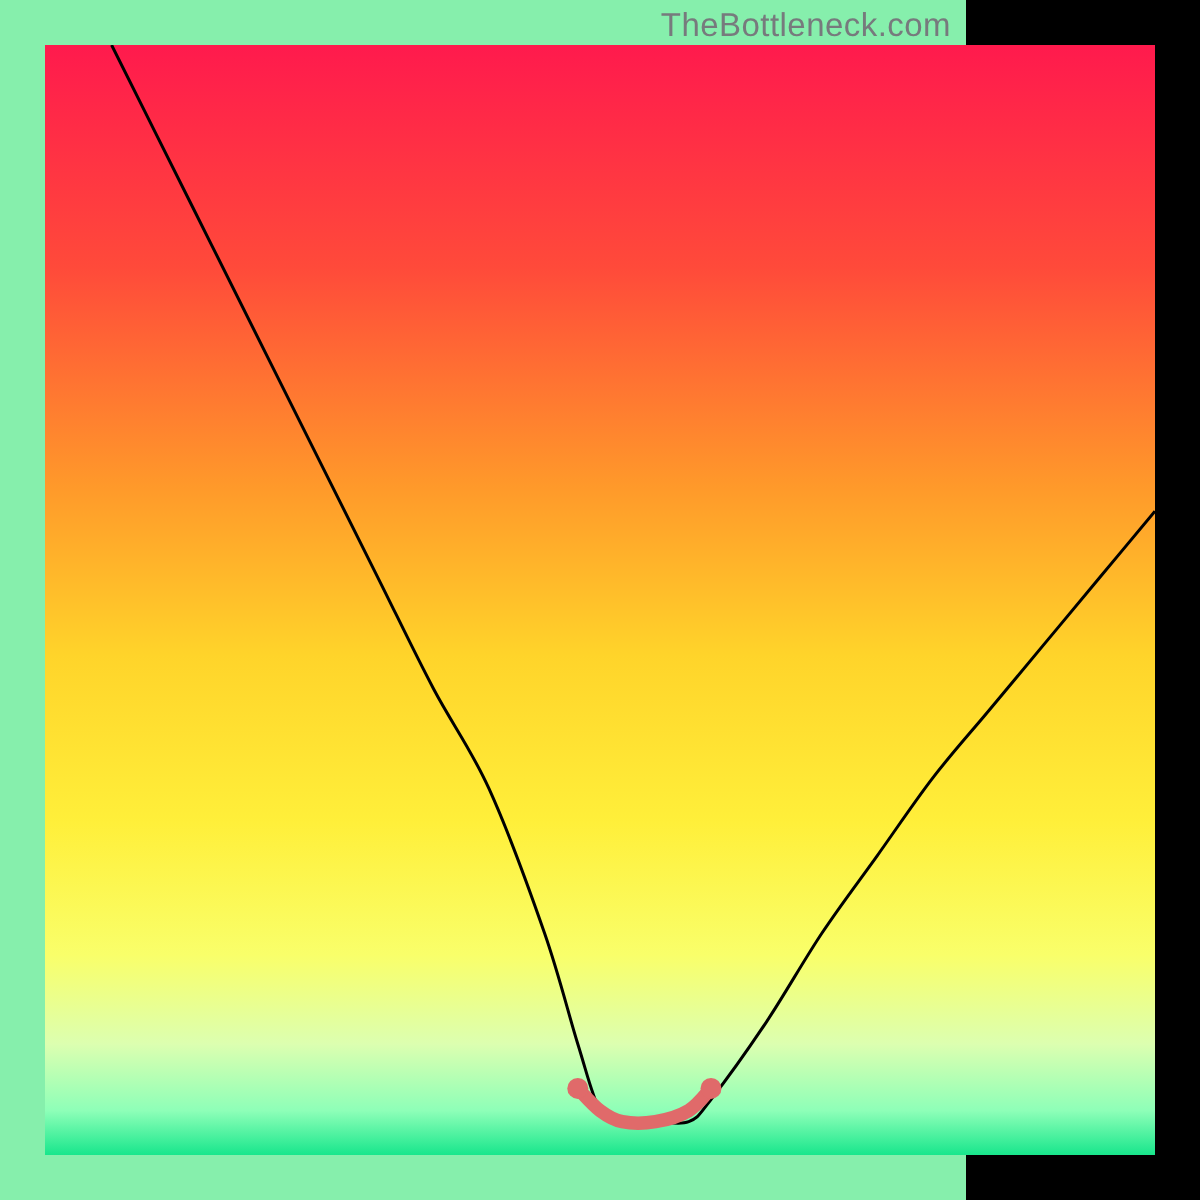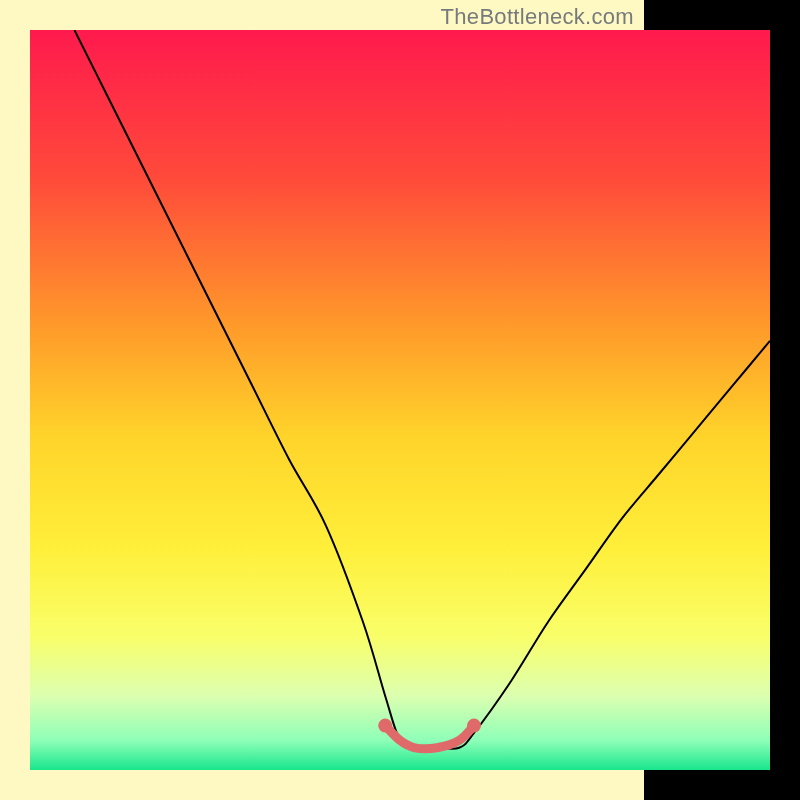--- a/index.html
+++ b/index.html
@@ -8,21 +8,21 @@
     width: 800px;
     height: 800px;
     background: #000;
     overflow: hidden;
     font-family: Arial, Helvetica, sans-serif;
   }
   .frame {
     position: relative;
     width: 644px;
     height: 800px;
-    background: #fef9c3;
+    background: #86efac;
   }
   .watermark {
     position: absolute;
     top: 4px;
     right: 10px;
     color: #777a7d;
     font-size: 22px;
     font-weight: 500;
     letter-spacing: 0.3px;
     z-index: 10;

